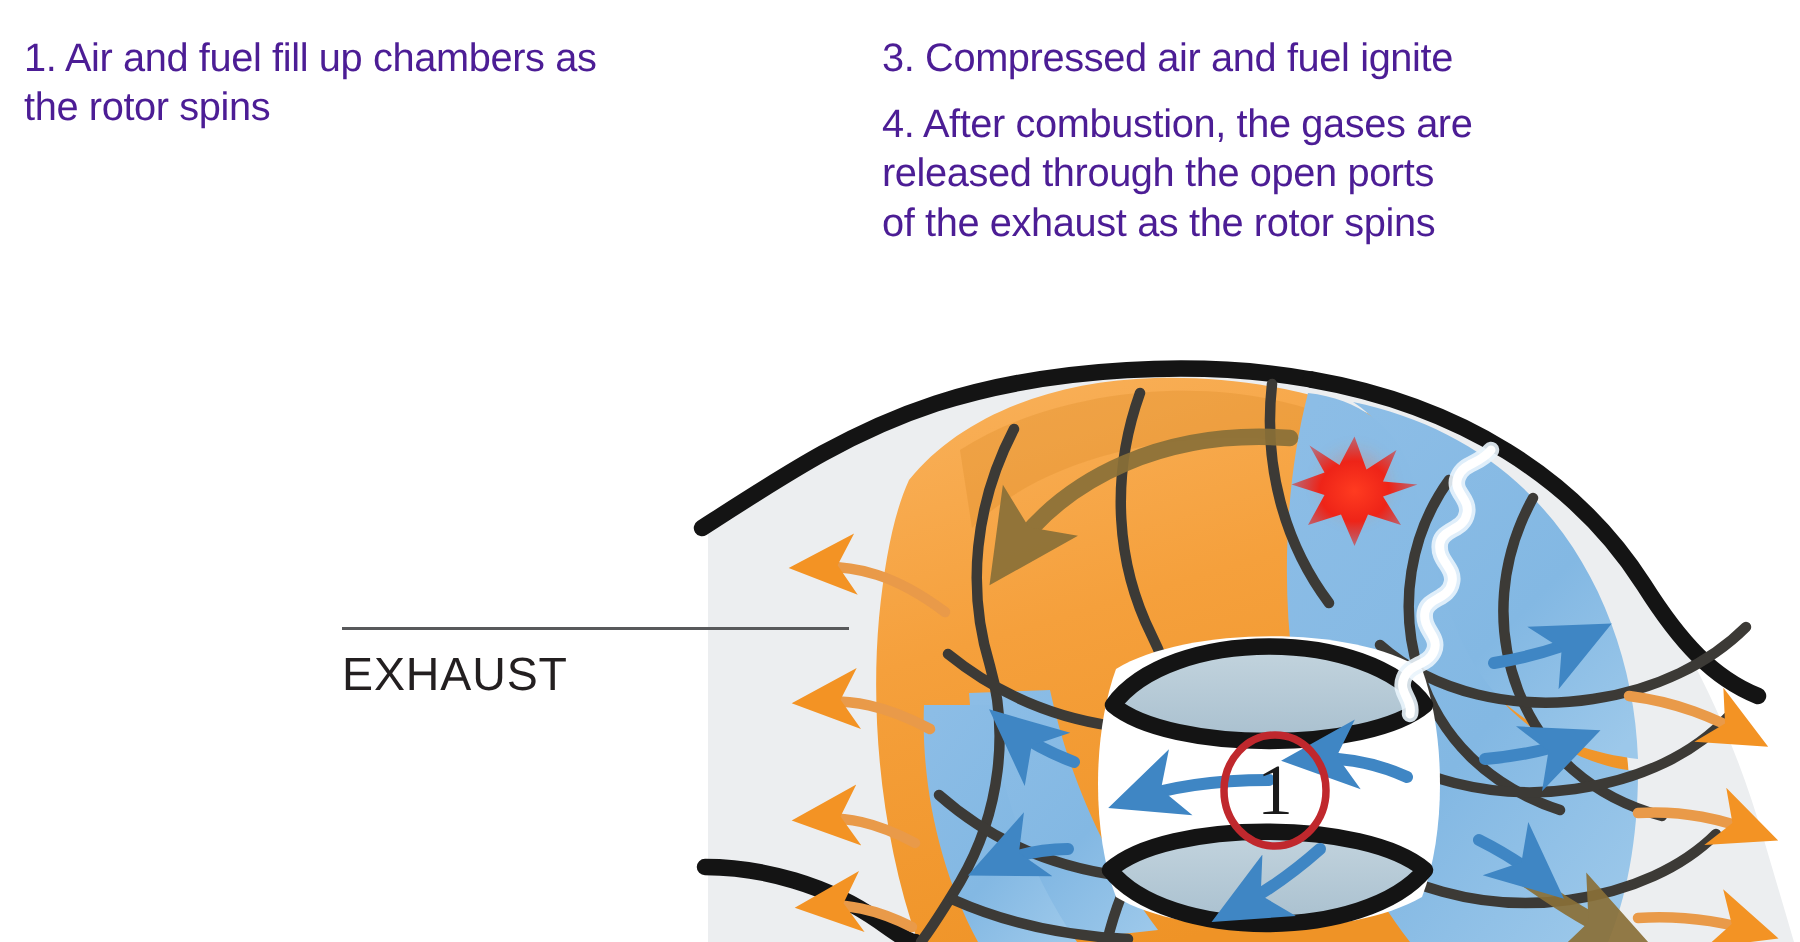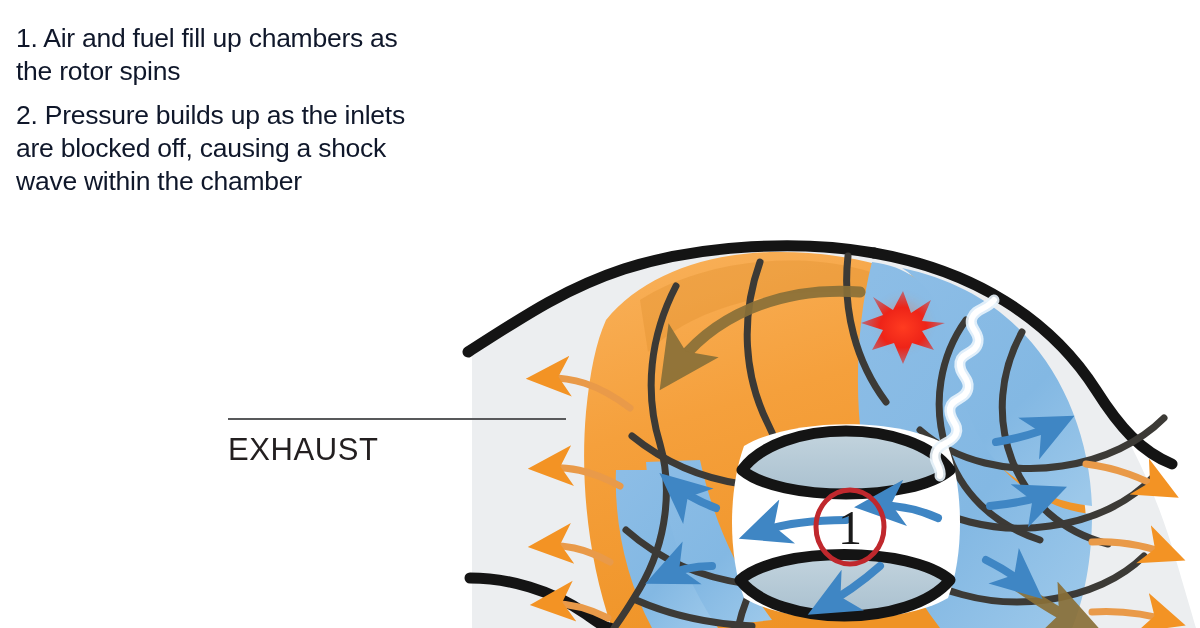--- a/index.html
+++ b/index.html
@@ -11,21 +11,21 @@
     position:relative;
   }
   #page{position:absolute;inset:0;}
 
   
   .callout-col{position:absolute;}
   #col-left{left:16px;top:22px;width:512px;}
   #col-right{left:588px;top:22px;width:520px;}
 
   .callout{
-    color:#0f172a;
+    color:#4c1d95;
     font-size:26.5px;
     line-height:1.245;
     letter-spacing:-0.25px;
     font-weight:400;
     margin:0 0 11px 0;
     white-space:pre-line;
   }
 
   
   #exhaust-leader{
@@ -239,22 +239,25 @@
     <g>
       <ellipse cx="850" cy="527" rx="34" ry="37" fill="none" stroke="#c0282d" stroke-width="5"></ellipse>
       <text id="marker-text" x="850" y="527" text-anchor="middle" dominant-baseline="central" font-family="Liberation Serif, serif" font-size="48" fill="#1a1a1a">1</text>
     </g>
   </svg>
   </div>
 
   <div id="col-left" class="callout-col">
     <p class="callout">1. Air and fuel fill up chambers as
 the rotor spins</p>
-    <p class="callout">2. Pressure builds up as the inlets
-are blocked off, causing a shock
-wave within the chamber</p>
   </div>
 
+  <div id="col-right" class="callout-col">
+    <p class="callout">3. Compressed air and fuel ignite</p>
+    <p class="callout">4. After combustion, the gases are
+released through the open ports
+of the exhaust as the rotor spins</p>
+  </div>
 
   <div id="exhaust-leader"></div>
   <div id="exhaust-label">EXHAUST</div>
 
 </div>
 
 </body></html>

